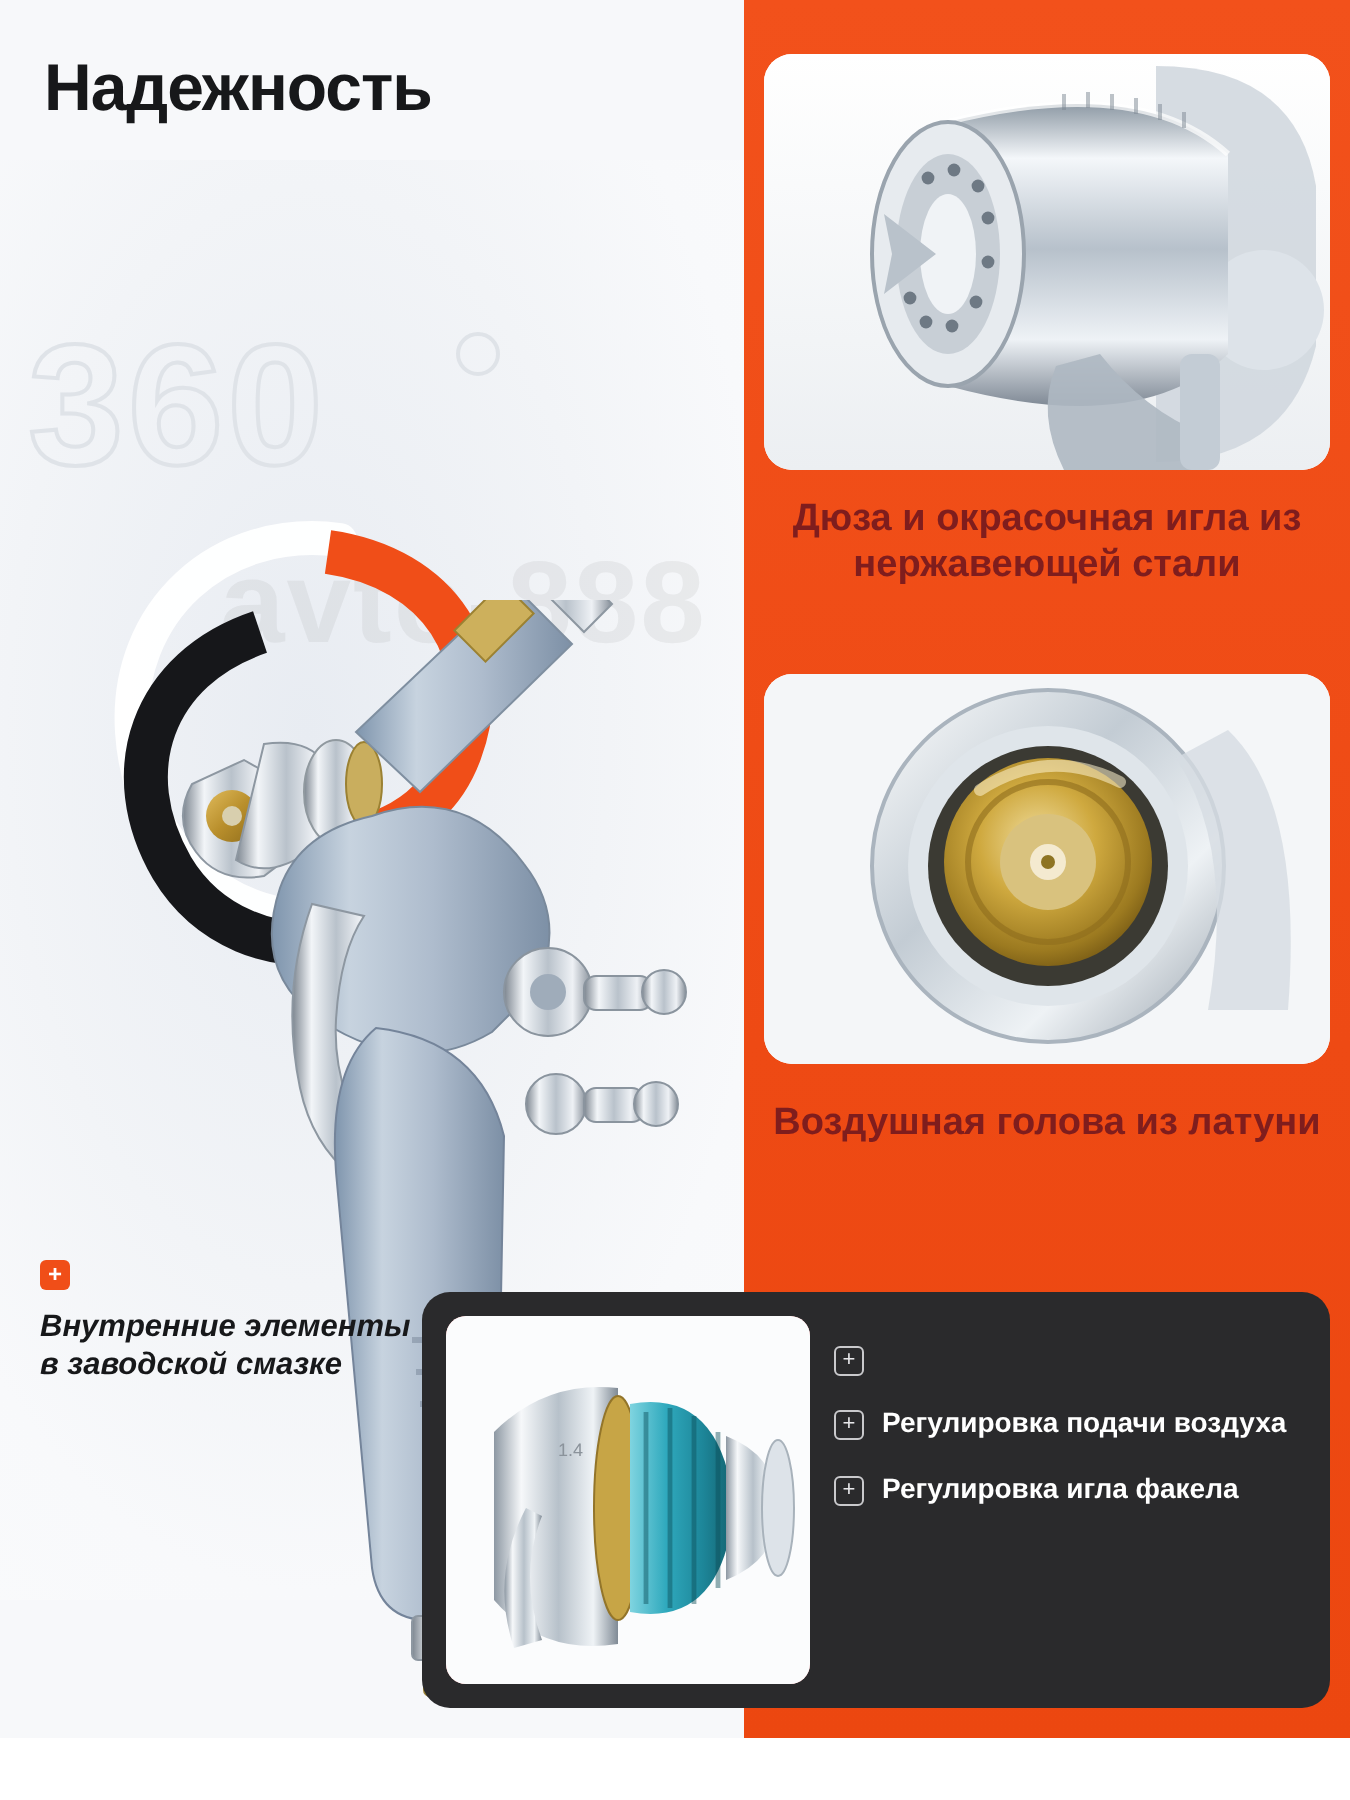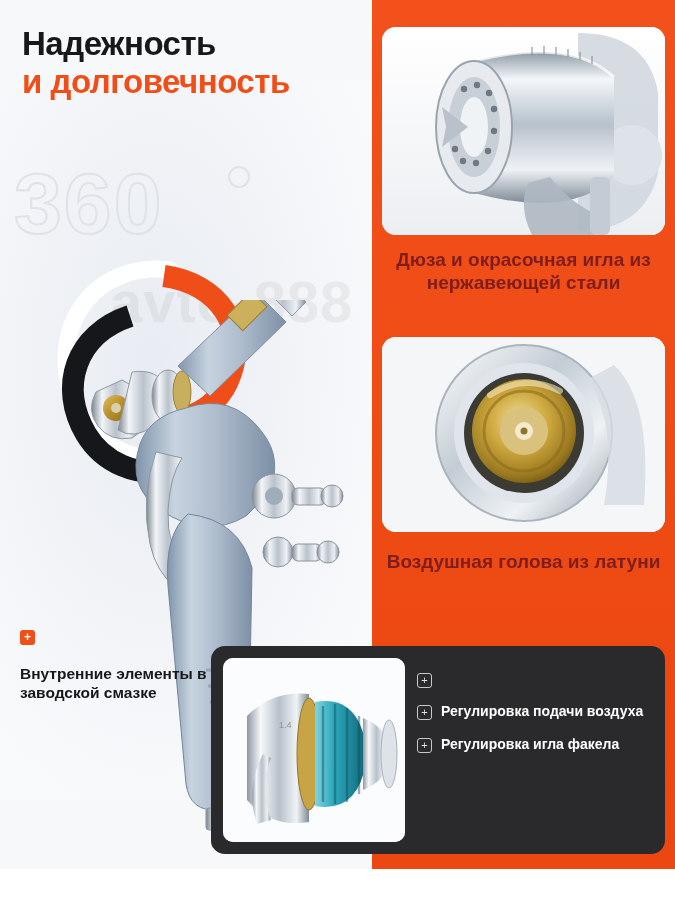--- a/index.html
+++ b/index.html
@@ -128,23 +128,24 @@
   }
   .plus-sq {
     width: 15px; height: 15px;
     background: #f04e18; color: #fff;
     border-radius: 3px;
     font-size: 12px; line-height: 15px;
     text-align: center;
     font-weight: 700;
   }
   .lowleft-text {
-    margin-top: 19px;
+    margin-top: 9px;
     font-size: 15.5px; font-weight: 700; color: #17181a;
     line-height: 1.25;
+    font-style: italic;
   }
 
   
   .card {
     position: absolute;
     background: #ffffff;
     border-radius: 14px;
     overflow: hidden;
   }
   .card.c1 { left: 382px; top: 27px; width: 283px; height: 208px; }
@@ -297,21 +298,20 @@
     </div>
 
     <div class="lowleft">
       <div class="plus-sq">+</div>
       <div class="lowleft-text">Внутренние элементы в заводской смазке</div>
     </div>
   </div>
 
   <div class="headline">
     <div class="l1">Надежность</div>
-    <div class="l2">и долговечность</div>
   </div>
 
   <div class="right-panel"></div>
 
   <div class="card c1">
     <svg viewBox="0 0 283 208" class="photo-svg">
       <defs>
         <linearGradient id="pc1bg" x1="0" y1="0" x2="0" y2="1">
           <stop offset="0%" stop-color="#ffffff"></stop>
             <stop offset="100%" stop-color="#eceff2"></stop>

